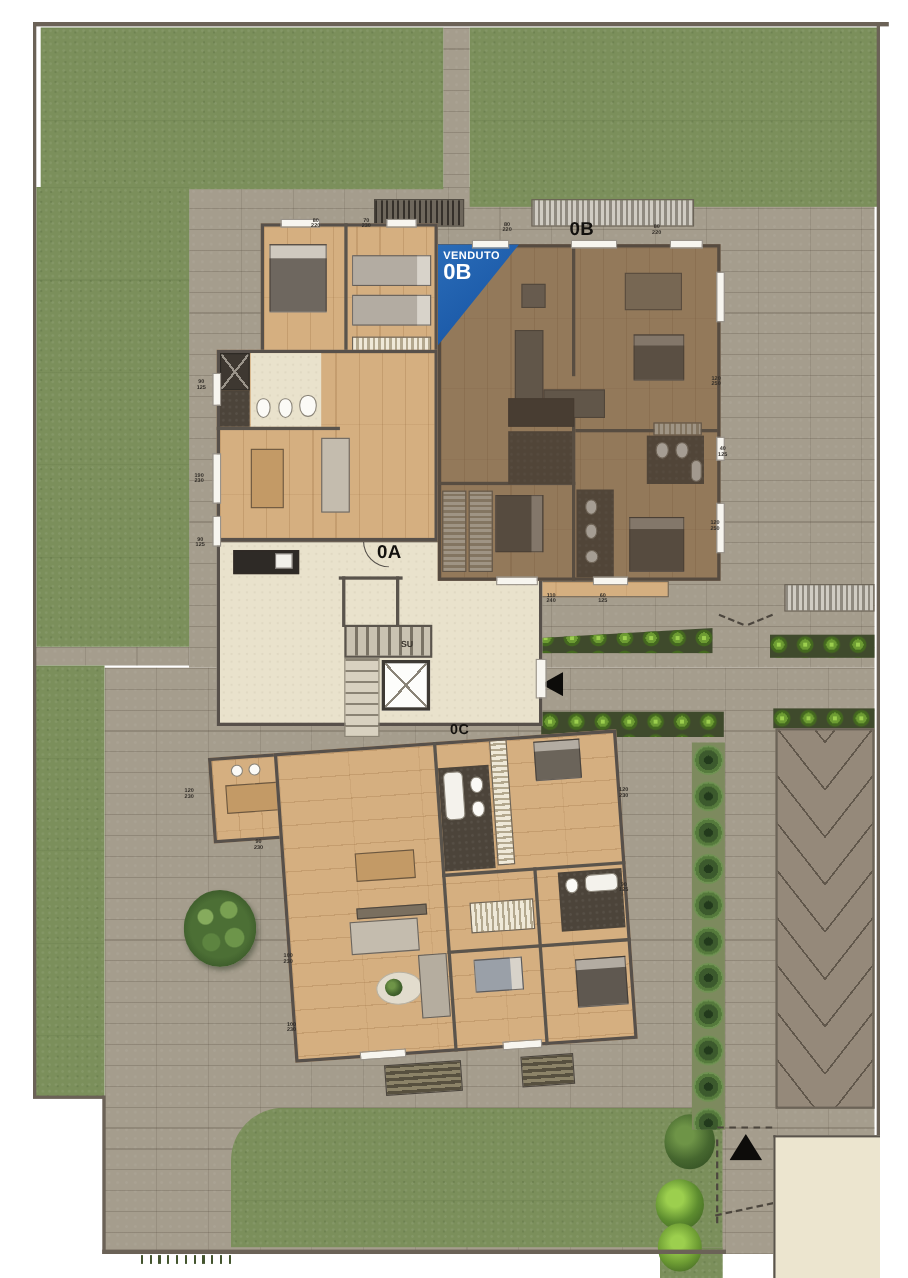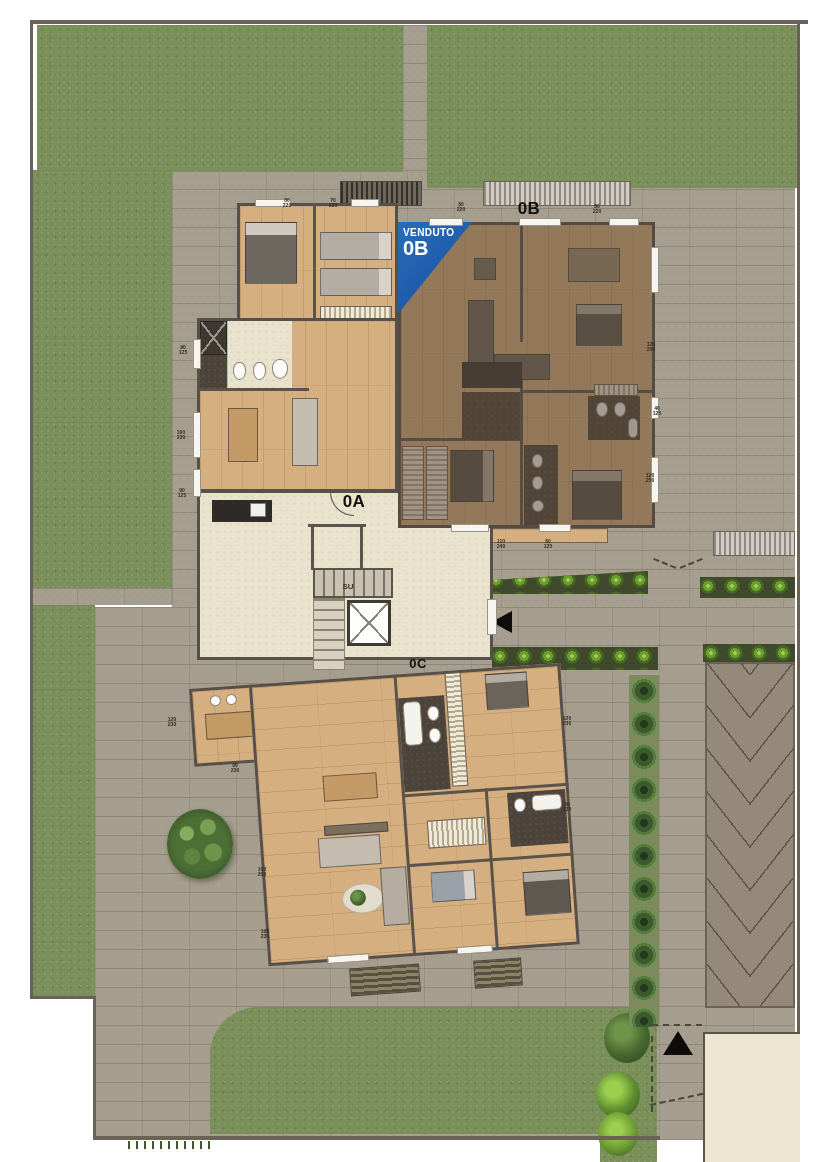--- a/index.html
+++ b/index.html
@@ -143,21 +143,21 @@
 
   <div class="abs beige" style="left:197px;top:490px;width:296px;height:170px;border:3px solid #57504a;"></div>
   <div class="abs iwall" style="left:308px;top:524px;width:58px;height:3px;"></div>
   <div class="abs iwall" style="left:311px;top:524px;width:3px;height:46px;"></div>
   <div class="abs iwall" style="left:360px;top:524px;width:3px;height:50px;"></div>
   <div class="abs stairs-h" style="left:313px;top:568px;width:80px;height:30px;"></div>
   <div class="abs stairs-v" style="left:313px;top:598px;width:32px;height:72px;"></div>
   <div class="abs elevator" style="left:347px;top:600px;width:44px;height:46px;"></div>
   <div class="abs window" style="left:488px;top:600px;width:8px;height:34px;"></div>
   <div class="abs arc" style="left:330px;top:492px;width:24px;height:24px;border-right:none;border-top:none;border-bottom-left-radius:24px;"></div>
-  <div class="su" style="left:348px;top:586px;">SU</div>
+  <div class="su" style="left:370px;top:586px;">SU</div>
 
   <div class="abs wood" style="left:237px;top:203px;width:161px;height:127px;border:3px solid #57504a;"></div>
   <div class="abs iwall" style="left:313px;top:203px;width:3px;height:127px;"></div>
   <div class="abs furn" style="left:245px;top:222px;width:52px;height:62px;background:linear-gradient(180deg,#cfc9bf 0 12px,#6e675f 12px 100%);"></div>
   <div class="abs furn" style="left:320px;top:232px;width:72px;height:28px;background:linear-gradient(270deg,#d8d3ca 0 12px,#b3aca2 12px 100%);"></div>
   <div class="abs furn" style="left:320px;top:268px;width:72px;height:28px;background:linear-gradient(270deg,#d8d3ca 0 12px,#b3aca2 12px 100%);"></div>
   <div class="abs wardrobeh" style="left:320px;top:306px;width:72px;height:18px;"></div>
 
   <div class="abs wood" style="left:197px;top:318px;width:201px;height:174px;border:3px solid #57504a;"></div>
   <div class="abs beige" style="left:228px;top:321px;width:64px;height:67px;"></div>

